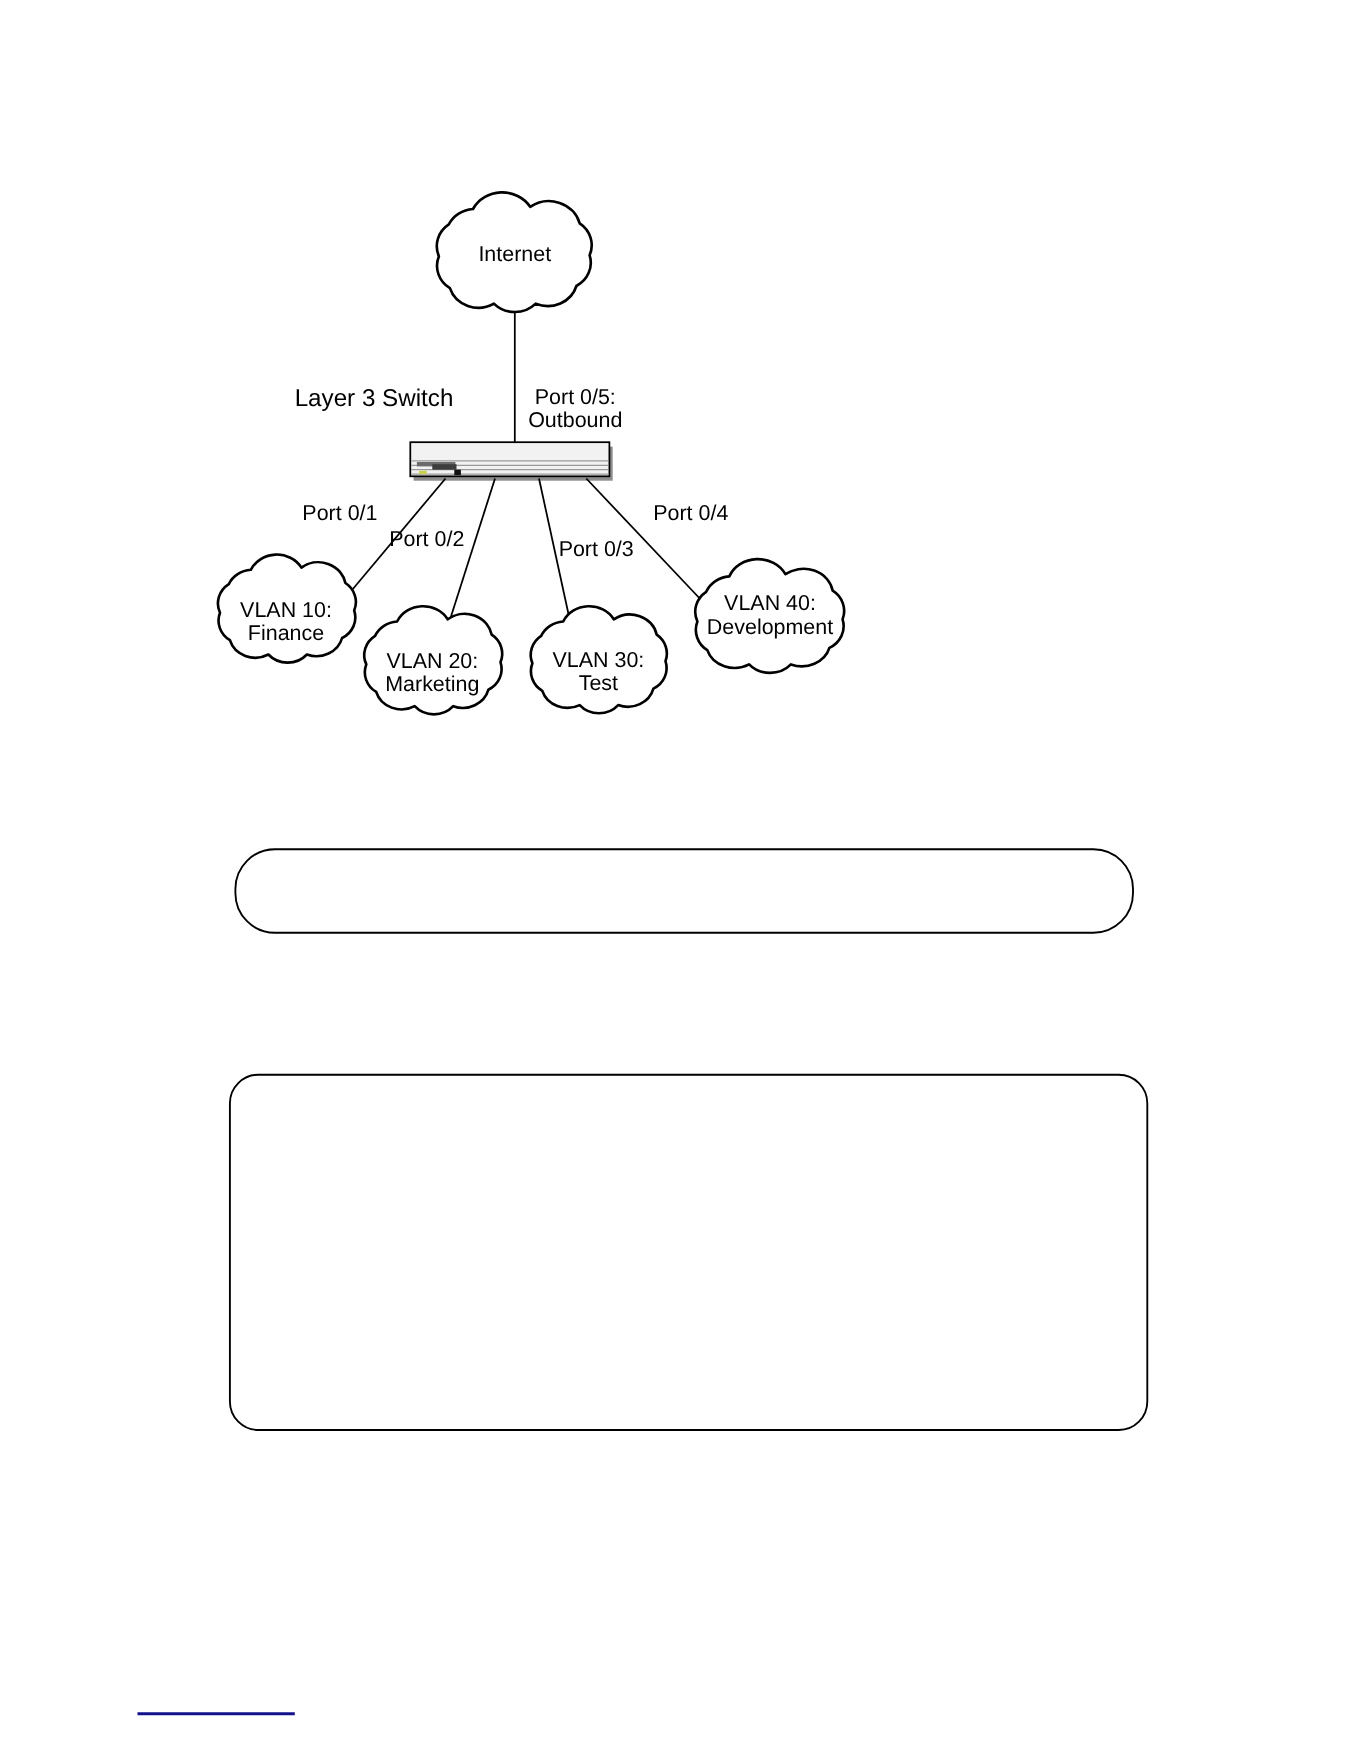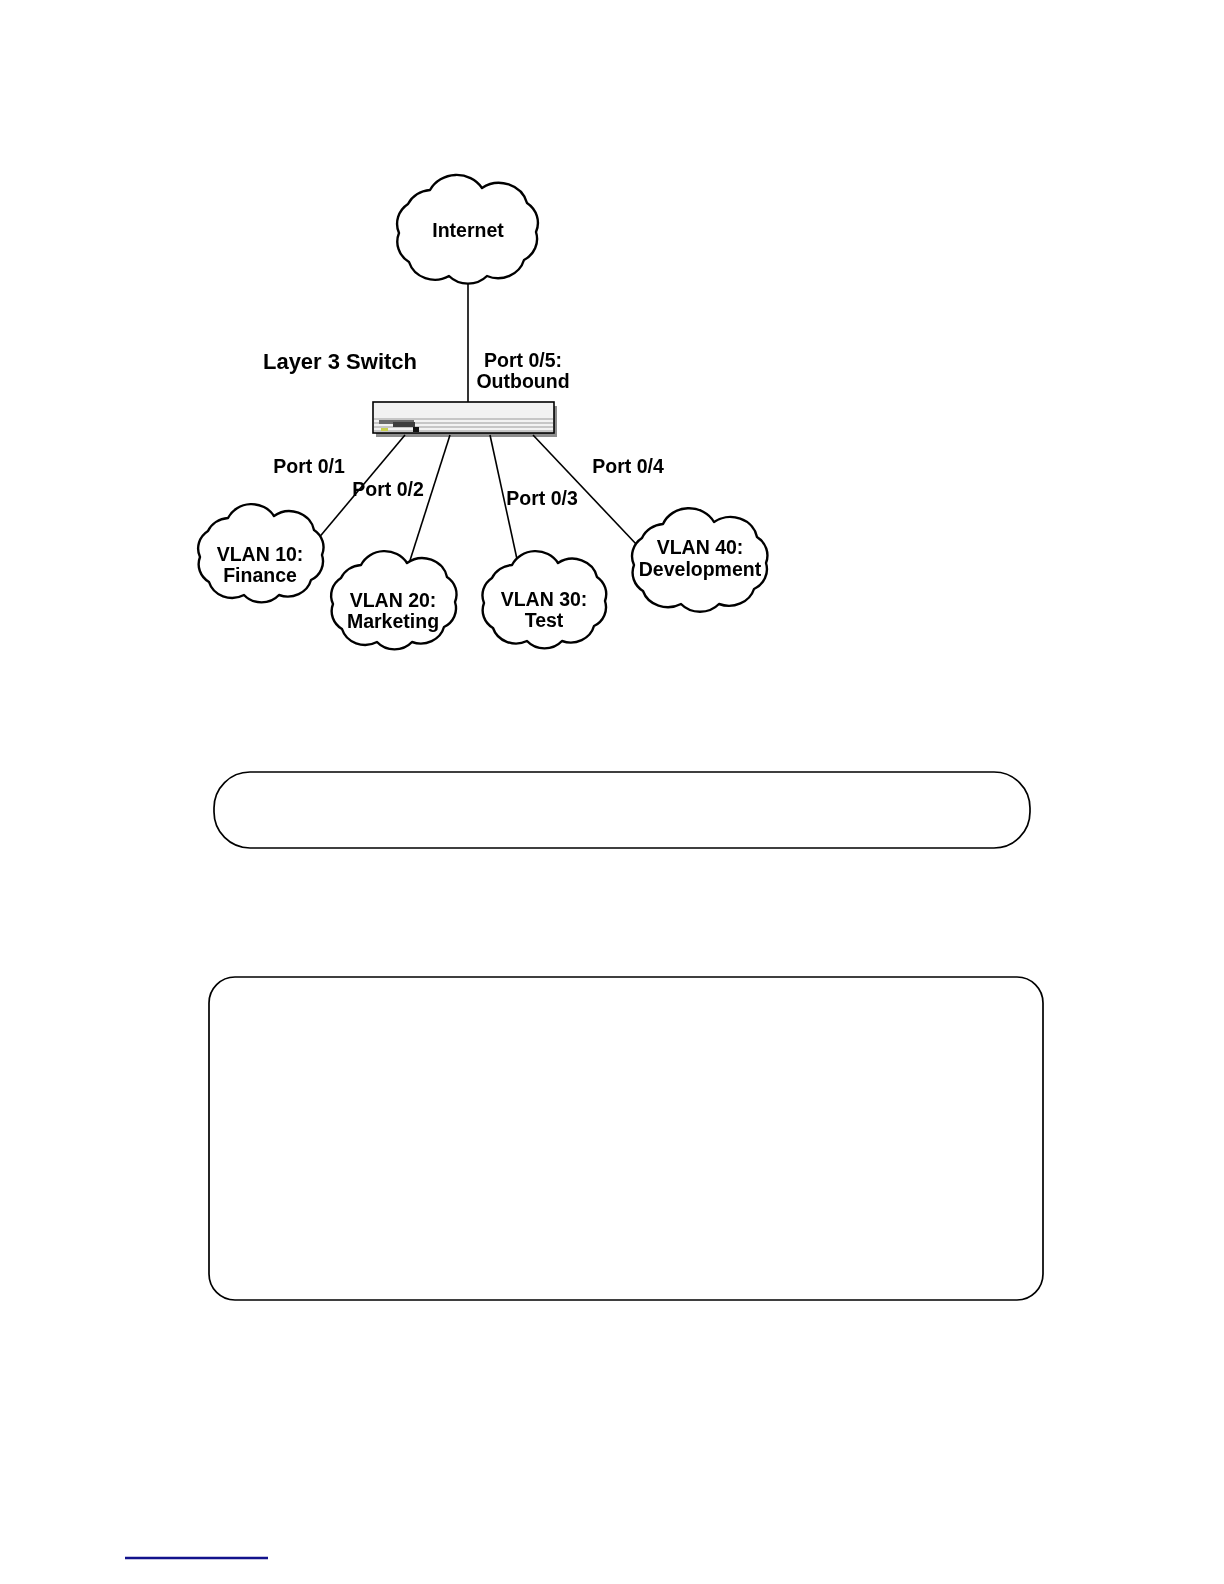--- a/index.html
+++ b/index.html
@@ -11,21 +11,20 @@
   body {
     font-family: "Liberation Sans", sans-serif;
     color: #000000;
   }
   #page {
     position: relative;
     width: 1224px;
     height: 1584px;
     background: #ffffff;
     overflow: hidden;
-    font-weight: bold;
   }
   #diagram-svg {
     position: absolute;
     left: 0;
     top: 0;
     width: 1224px;
     height: 1584px;
   }
   .cloud-shape {
     fill: #ffffff;

